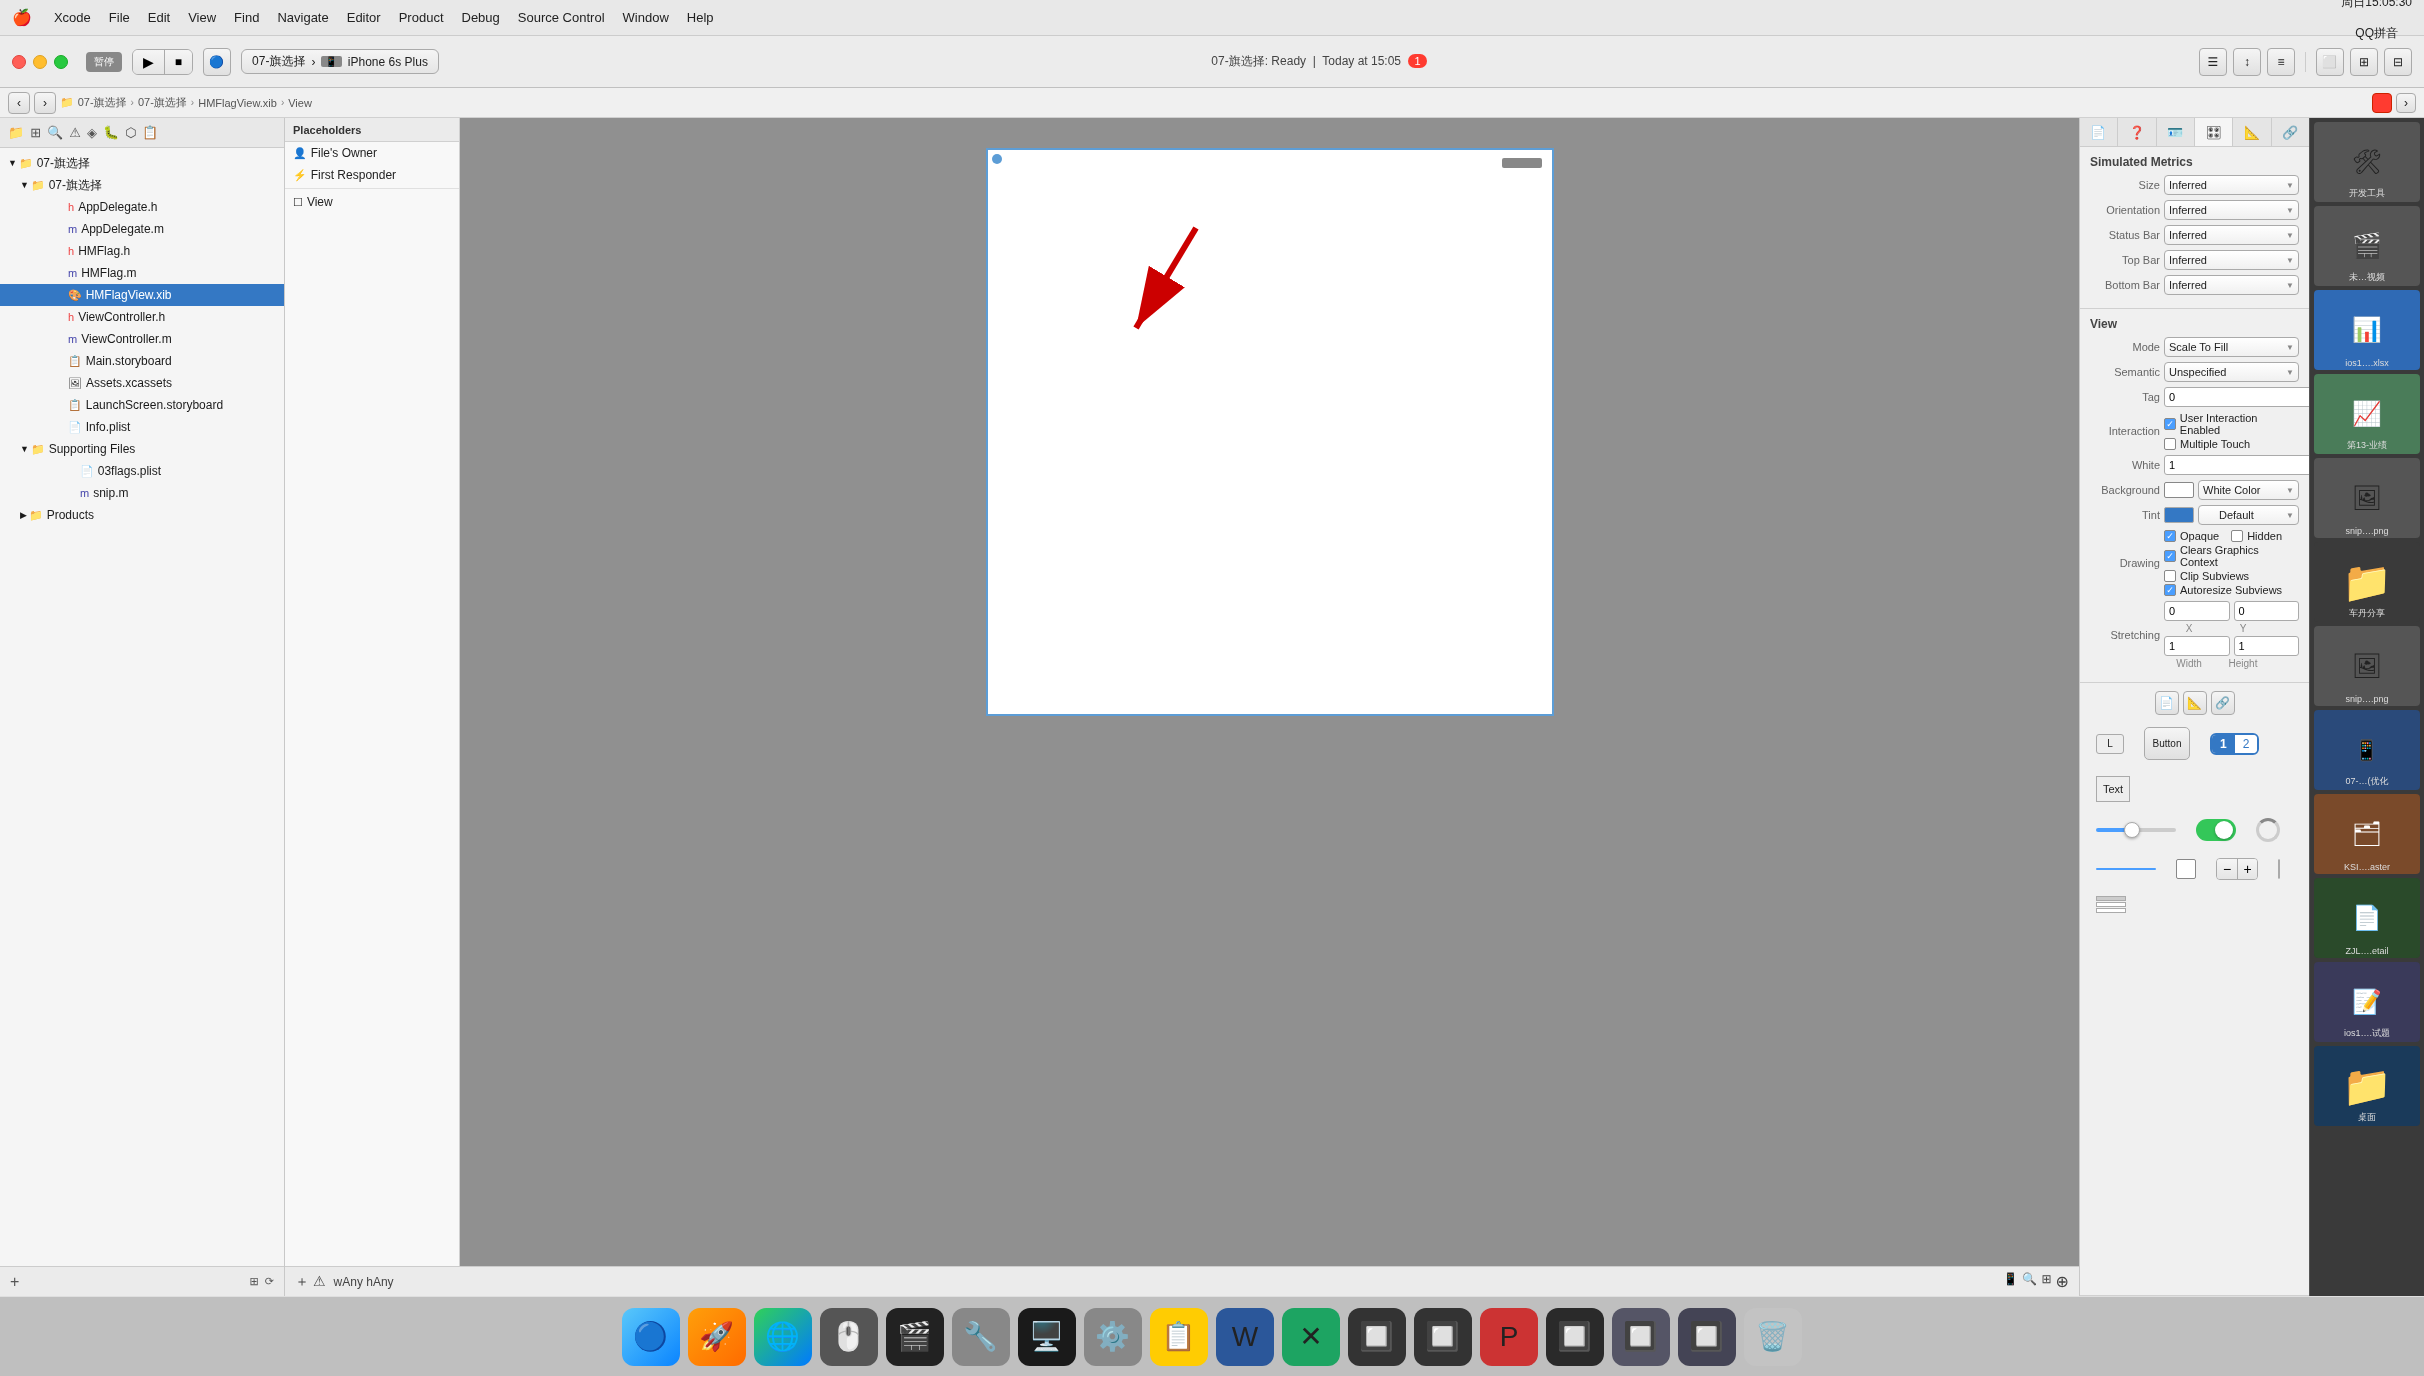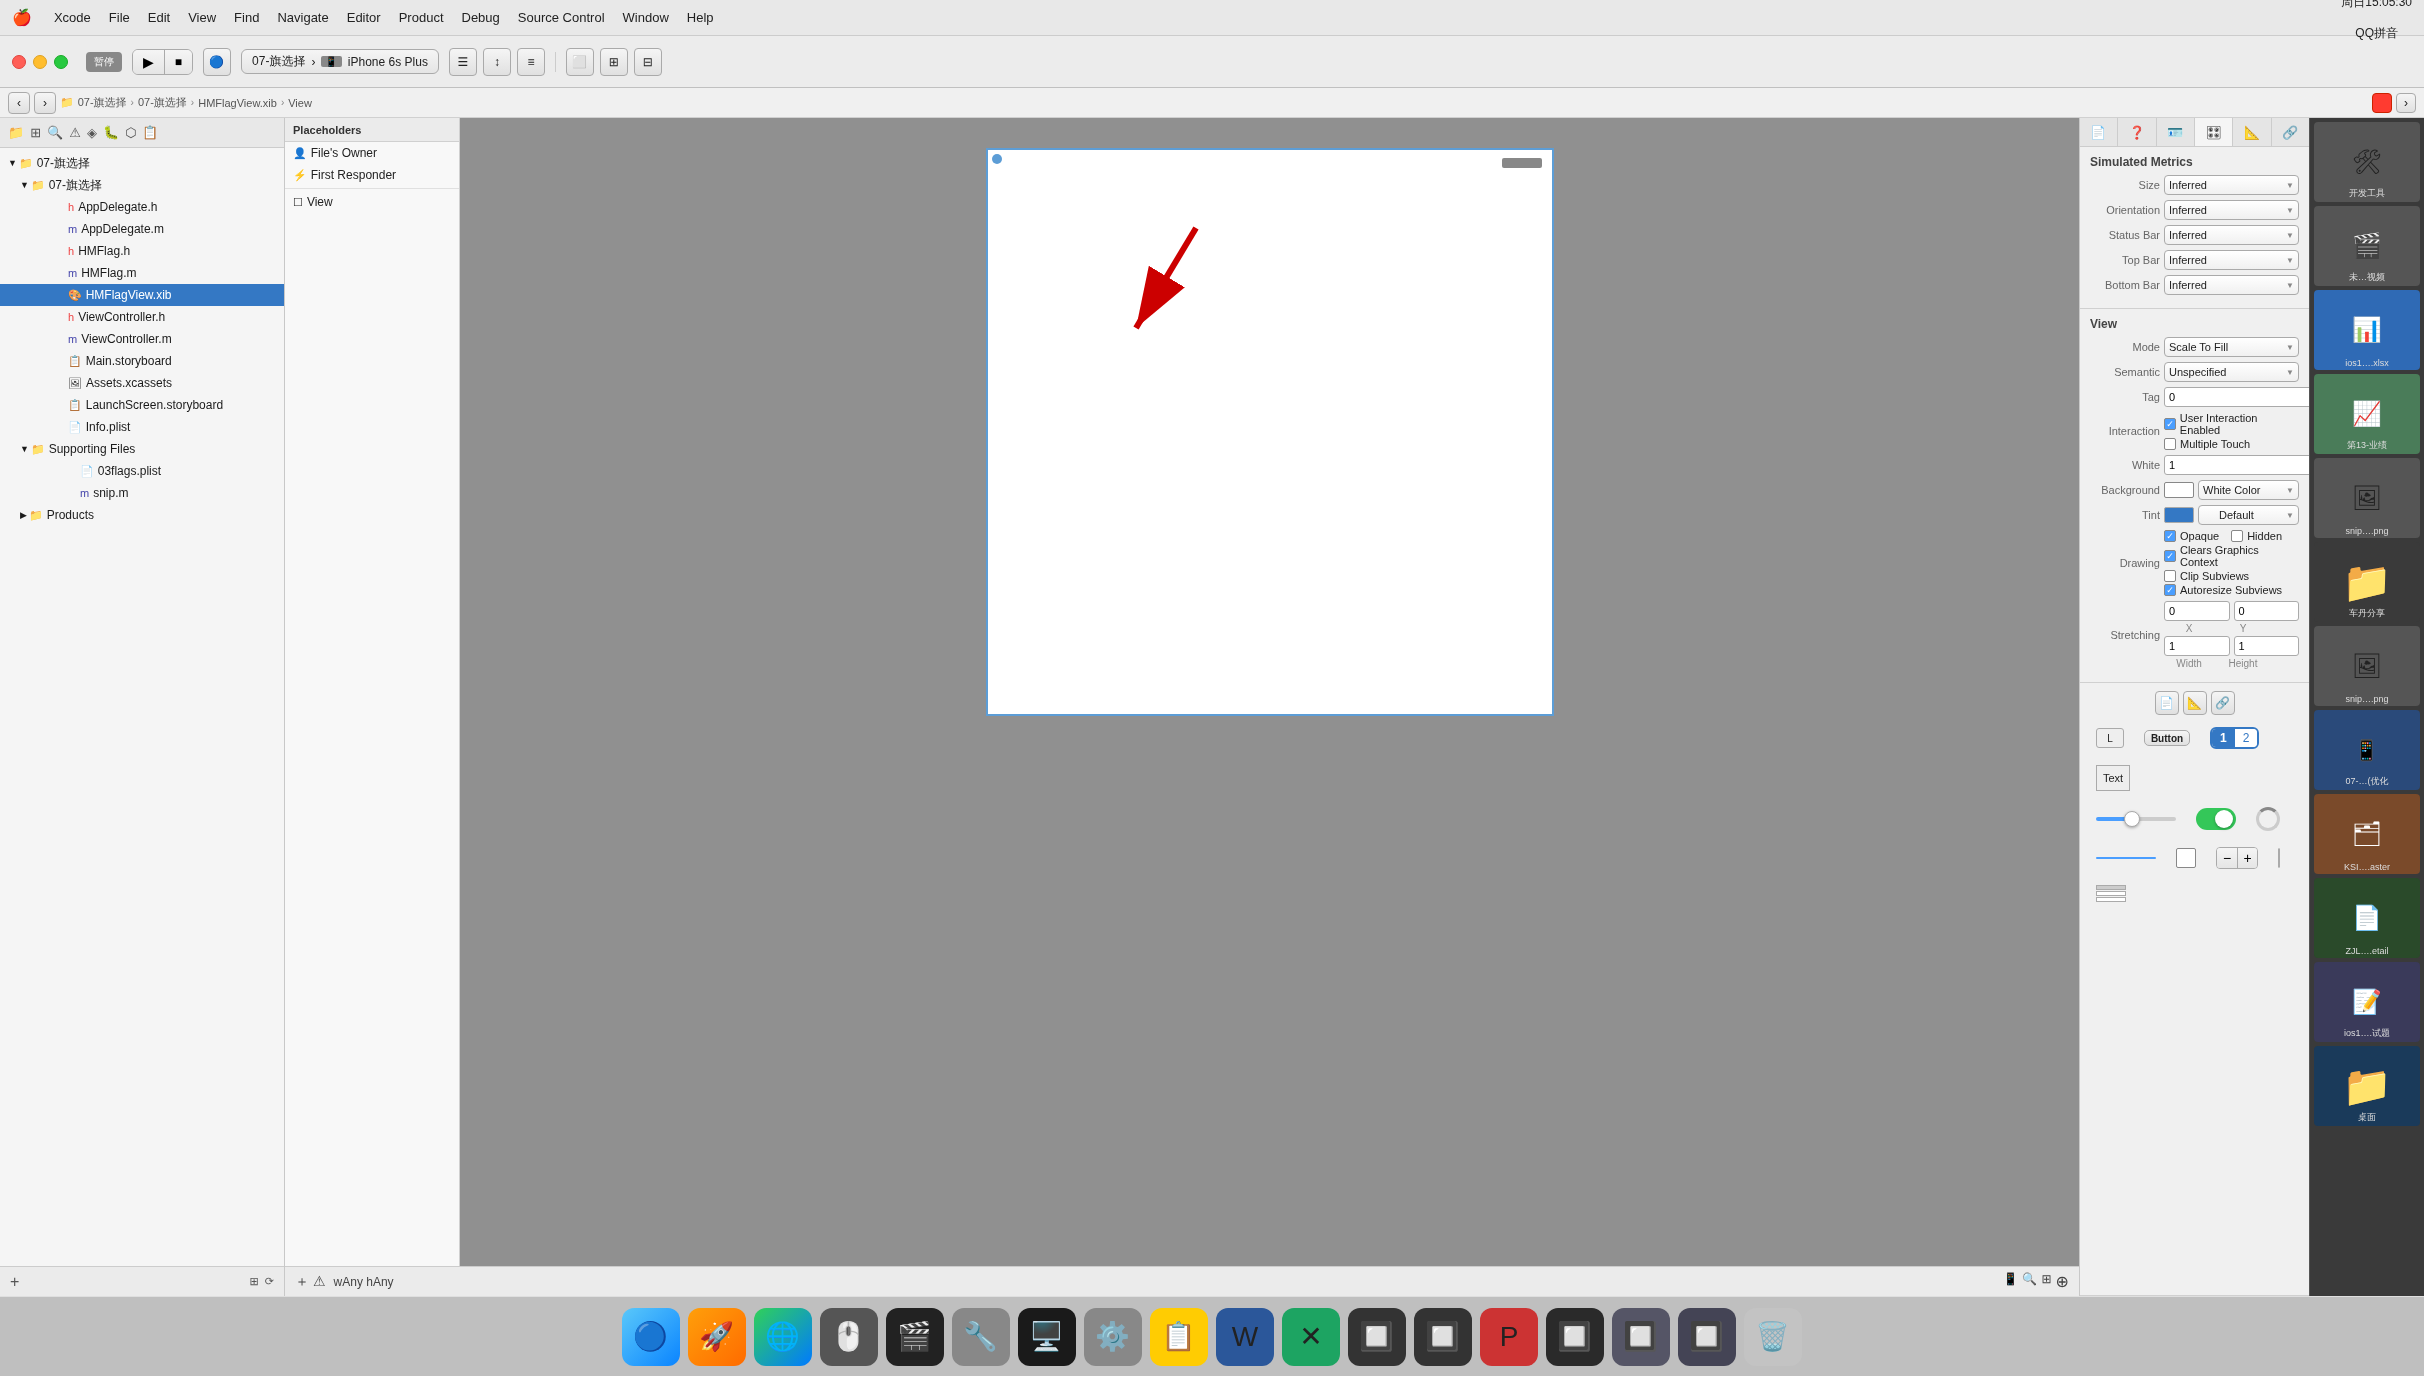--- a/index.html
+++ b/index.html
@@ -685,20 +685,26 @@
 
     <div class="toolbar-btn">🔵</div>
 
     <div class="scheme-selector">
       <span>07-旗选择</span>
       <span>›</span>
       <span style="background:#888;color:white;border-radius:2px;padding:0 4px;font-size:10px;">📱</span>
       <span>iPhone 6s Plus</span>
     </div>
 
+    <div class="status-area">
+      <span>07-旗选择: Ready</span>
+      &nbsp;|&nbsp;
+      <span>Today at 15:05</span>
+      <span class="status-badge">1</span>
+    </div>
 
     <div class="right-toolbar">
       <div class="toolbar-btn">☰</div>
       <div class="toolbar-btn">↕</div>
       <div class="toolbar-btn">≡</div>
       <div style="width:1px;height:20px;background:#ccc;margin:0 4px;"></div>
       <div class="toolbar-btn">⬜</div>
       <div class="toolbar-btn">⊞</div>
       <div class="toolbar-btn">⊟</div>
     </div>
@@ -1075,21 +1081,21 @@
           <div class="toolbar-btn" style="width:24px;height:24px;">📄</div>
           <div class="toolbar-btn" style="width:24px;height:24px;">📐</div>
           <div class="toolbar-btn" style="width:24px;height:24px;">🔗</div>
         </div>
 
         <div class="controls-grid">
           <div class="ctrl-item">
             <span style="width:28px;height:20px;background:#eee;border:1px solid #aaa;border-radius:3px;font-size:10px;display:flex;align-items:center;justify-content:center;">L</span>
           </div>
           <div class="ctrl-item">
-            <span style="width:46px;height:16px;background:linear-gradient(to bottom,#f5f5f5,#e0e0e0);border:1px solid #aaa;border-radius:5px;font-size:10px;display:flex;align-items:center;justify-content:center;font-weight:bold;">Button</span>
+            <span style="width:46px;height:33px;background:linear-gradient(to bottom,#f5f5f5,#e0e0e0);border:1px solid #aaa;border-radius:5px;font-size:10px;display:flex;align-items:center;justify-content:center;">Button</span>
           </div>
           <div class="ctrl-item">
             <div class="btn-1-2">
               <span class="btn-1">1</span>
               <span class="btn-2">2</span>
             </div>
           </div>
           <div class="ctrl-item">
             <span style="width:34px;height:26px;background:#eee;border:1px solid #aaa;display:flex;align-items:center;justify-content:center;font-size:11px;">Text</span>
           </div>

